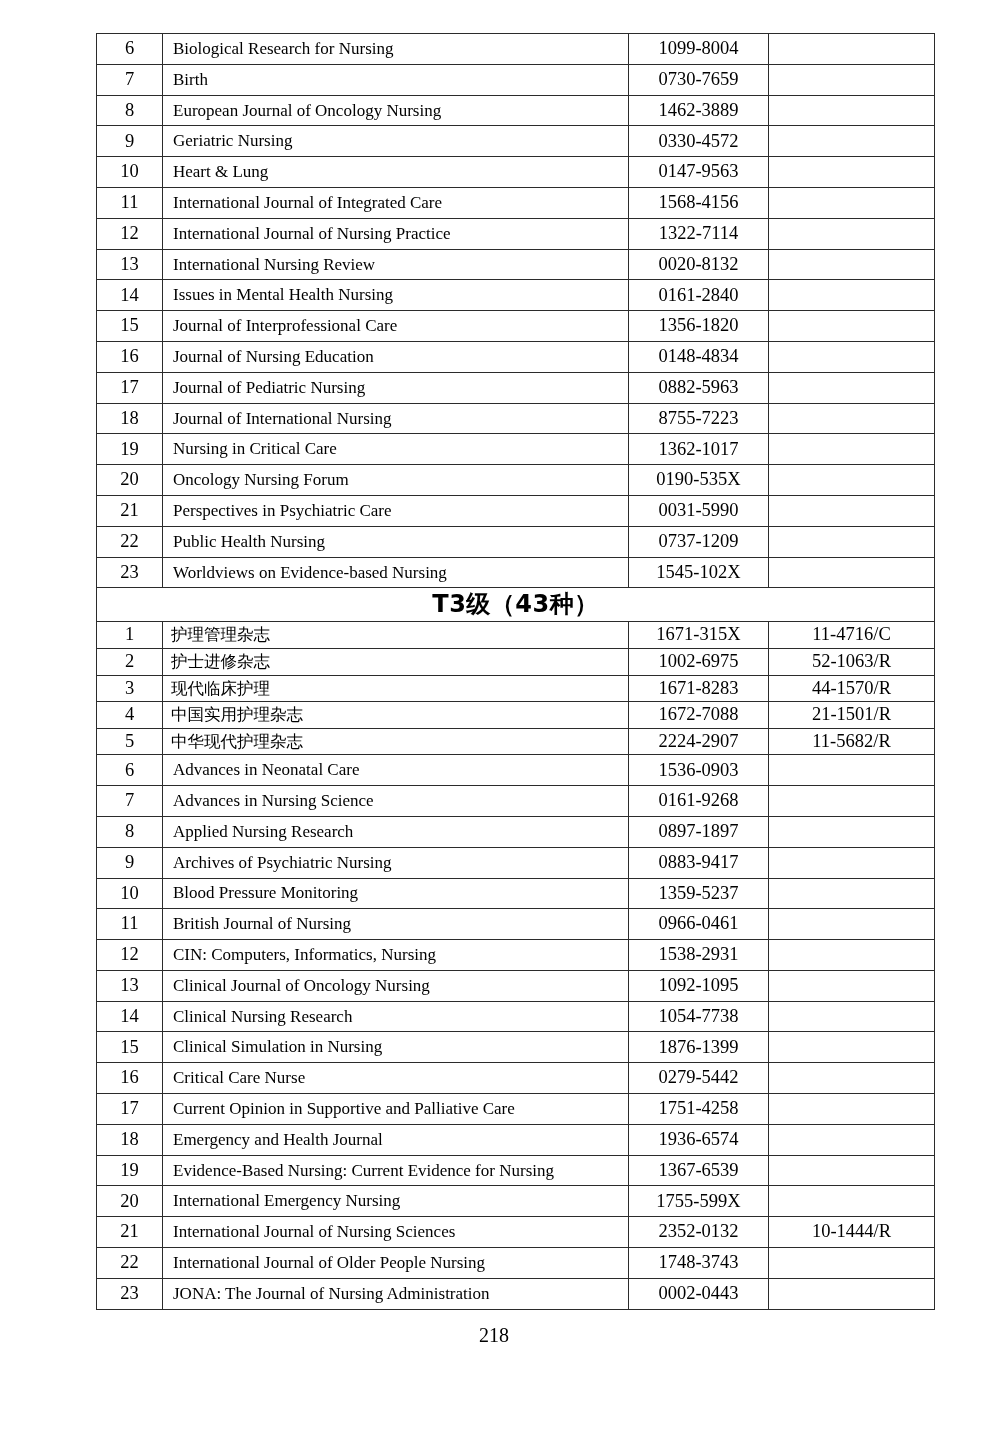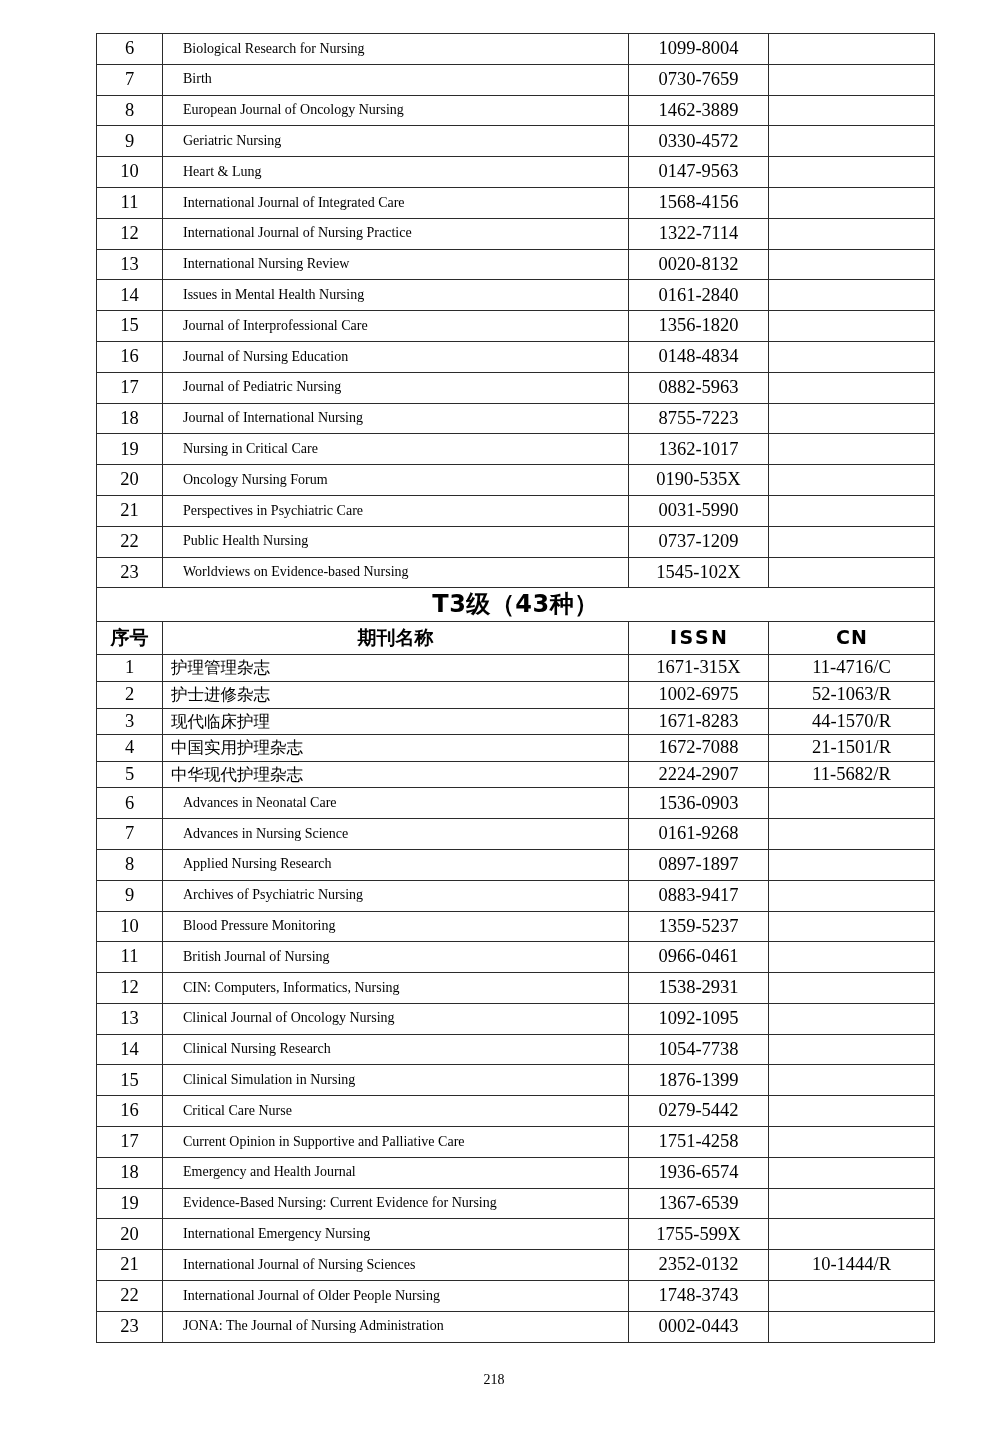--- a/index.html
+++ b/index.html
@@ -47,22 +47,22 @@
   tr.r-zh td { height: 25.6px; }
   tr.r-section td { height: 33px; }
   tr.r-head td { height: 32px; }
 
   td.idx {
     text-align: center;
     font-size: 18.5px;
   }
   td.name {
     text-align: left;
-    padding-left: 20px;
-    font-size: 14px;
+    padding-left: 10px;
+    font-size: 17px;
   }
   td.name.zh {
     font-family: "DejaVu Sans", "Liberation Sans", sans-serif;
     font-size: 16.5px;
     padding-left: 8px;
   }
   td.issn, td.cn {
     text-align: center;
     font-size: 18.5px;
   }
@@ -85,24 +85,24 @@
     text-indent: 2.5px;
   }
   tr.r-head td.h-cn {
     letter-spacing: 1px;
     text-indent: 1px;
   }
 
   .page-number {
     position: absolute;
     left: 0;
-    top: 1372px;
+    top: 1324px;
     width: 988px;
     text-align: center;
-    font-size: 14px;
+    font-size: 20px;
     font-family: "Liberation Serif", "DejaVu Serif", serif;
   }
 </style>
 </head>
 <body>
 
 <div class="page">
 
   <table class="journal-table">
     <colgroup>
@@ -216,26 +216,20 @@
         </tr>
         <tr class="r-en">
           <td class="idx">23</td>
           <td class="name">Worldviews on Evidence-based Nursing</td>
           <td class="issn">1545-102X</td>
           <td class="cn"></td>
         </tr>
         <tr class="r-section">
           <td class="section-title" colspan="4">T3级（43种）</td>
         </tr>
-        <tr class="r-head">
-          <td class="h-idx">序号</td>
-          <td class="h-name">期刊名称</td>
-          <td class="h-issn">ISSN</td>
-          <td class="h-cn">CN</td>
-        </tr>
         <tr class="r-zh">
           <td class="idx">1</td>
           <td class="name zh">护理管理杂志</td>
           <td class="issn">1671-315X</td>
           <td class="cn">11-4716/C</td>
         </tr>
         <tr class="r-zh">
           <td class="idx">2</td>
           <td class="name zh">护士进修杂志</td>
           <td class="issn">1002-6975</td>

